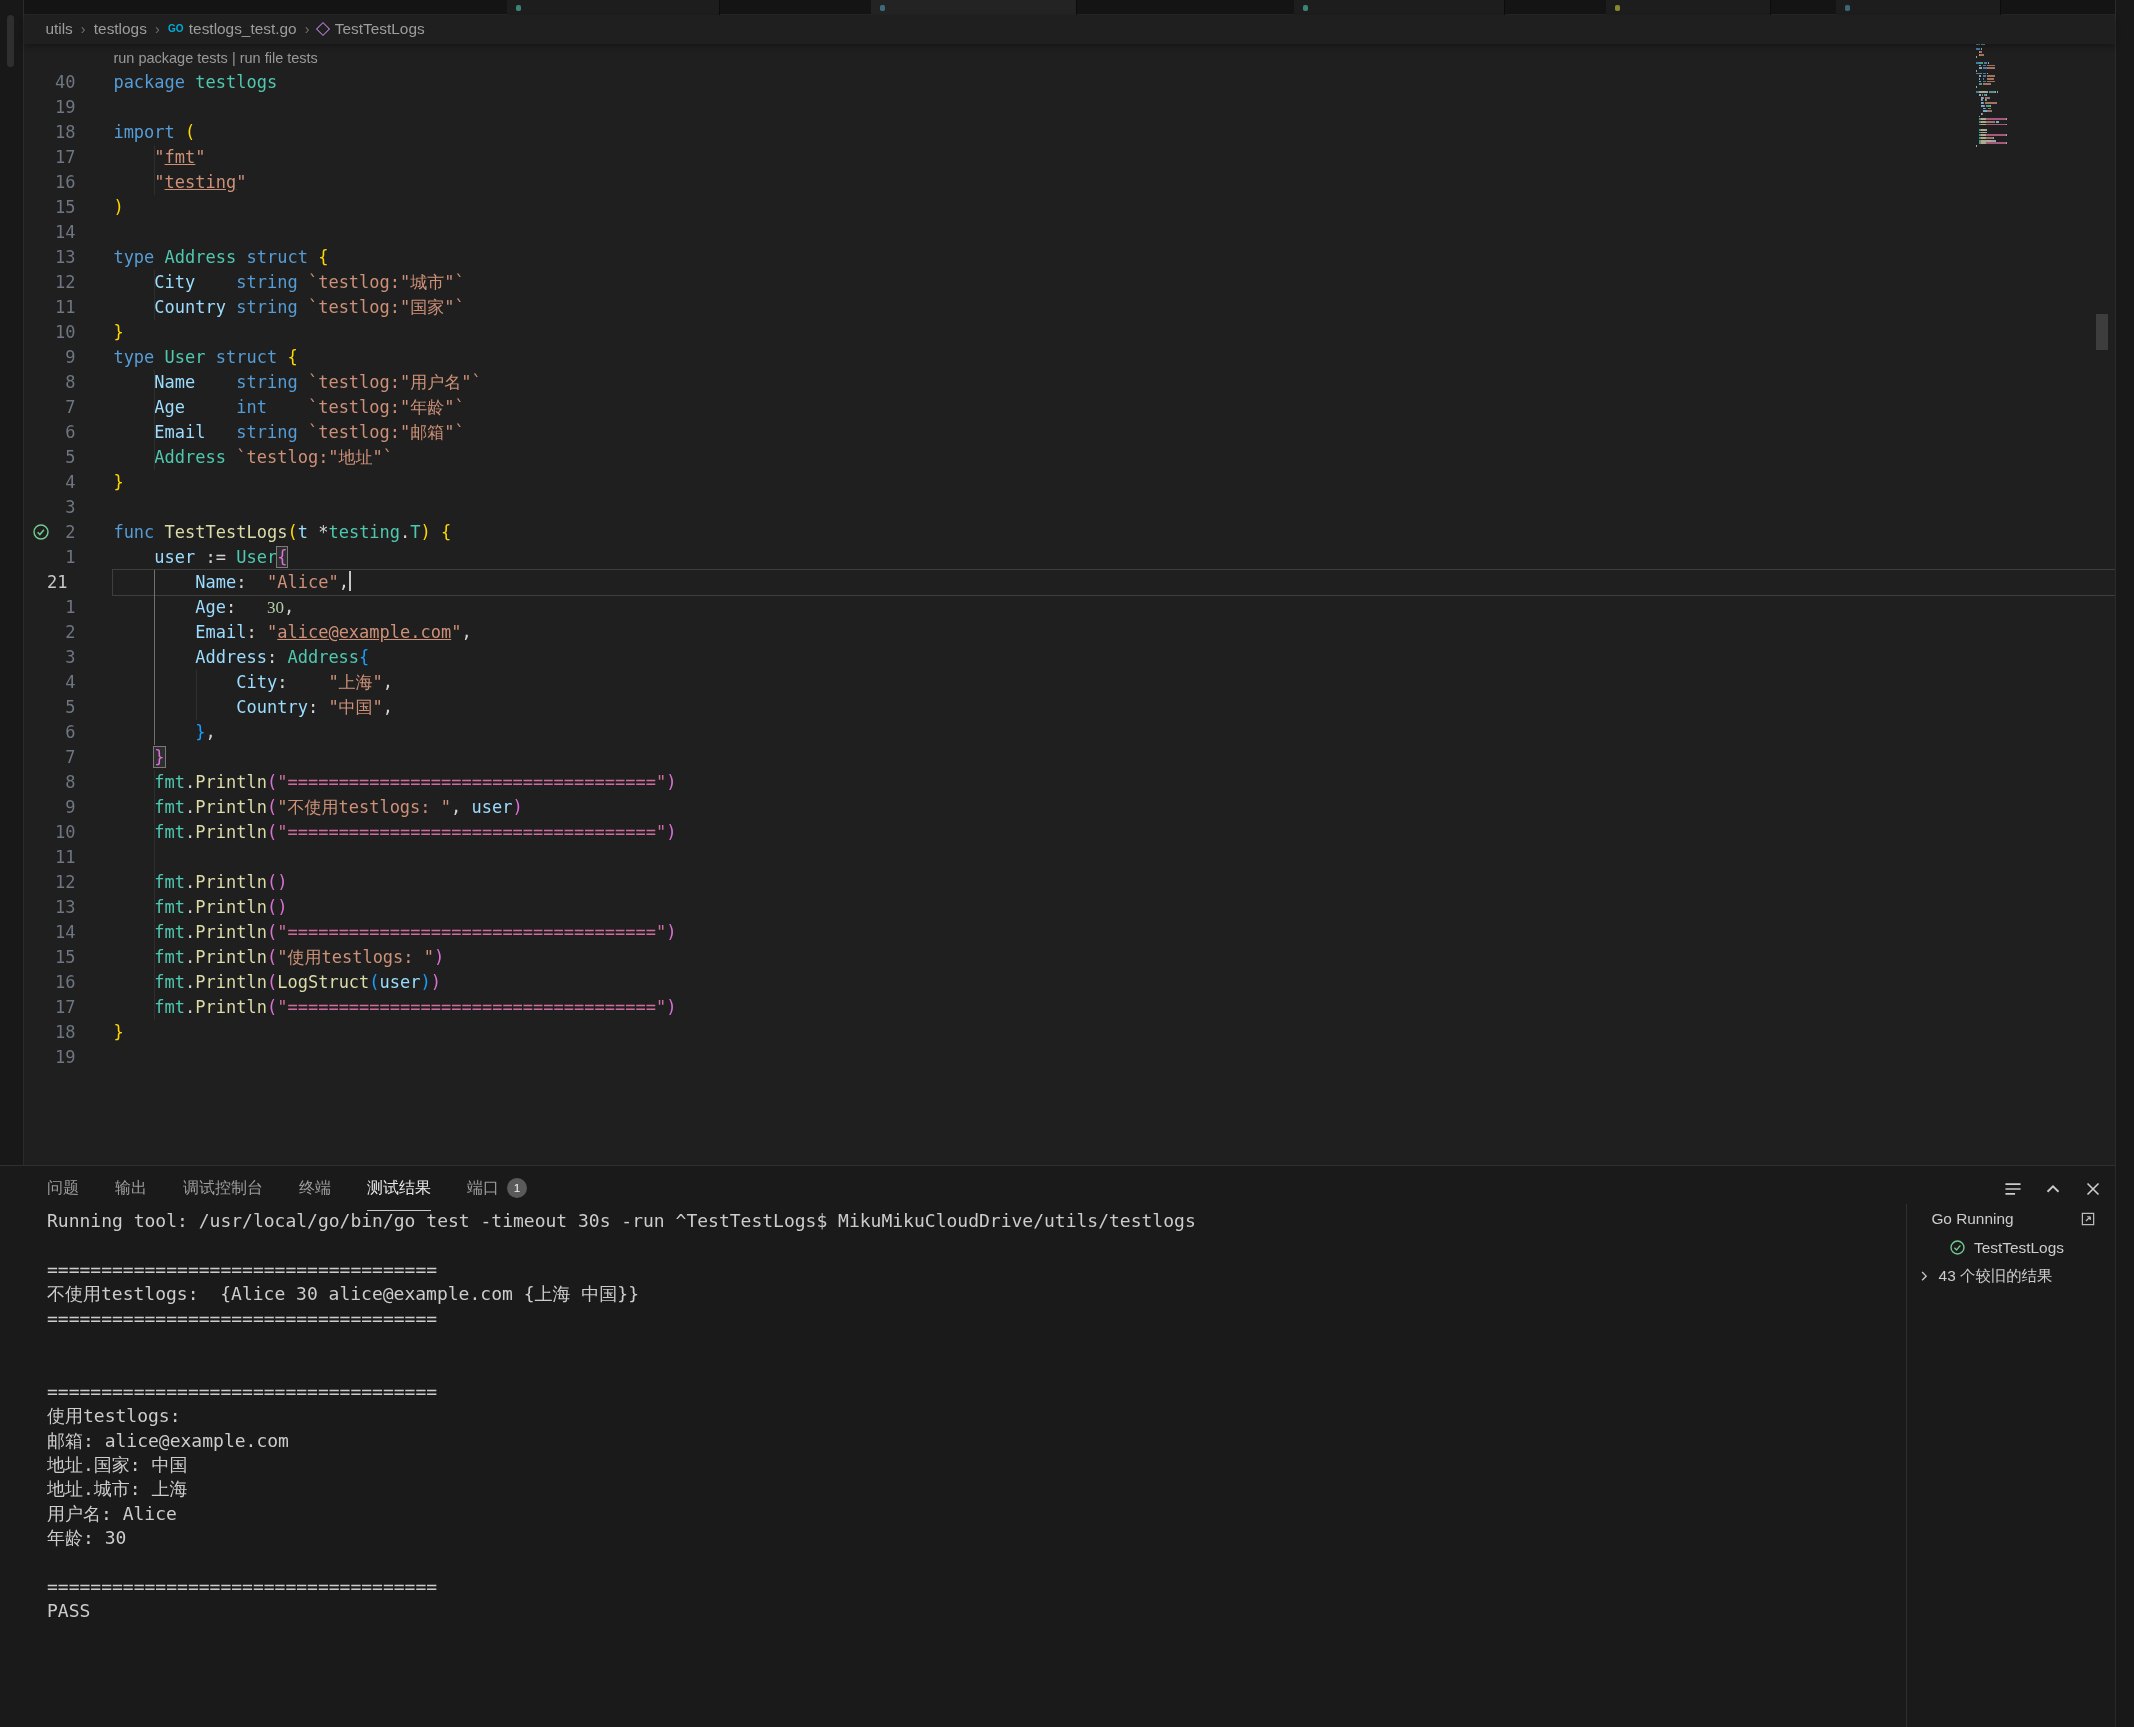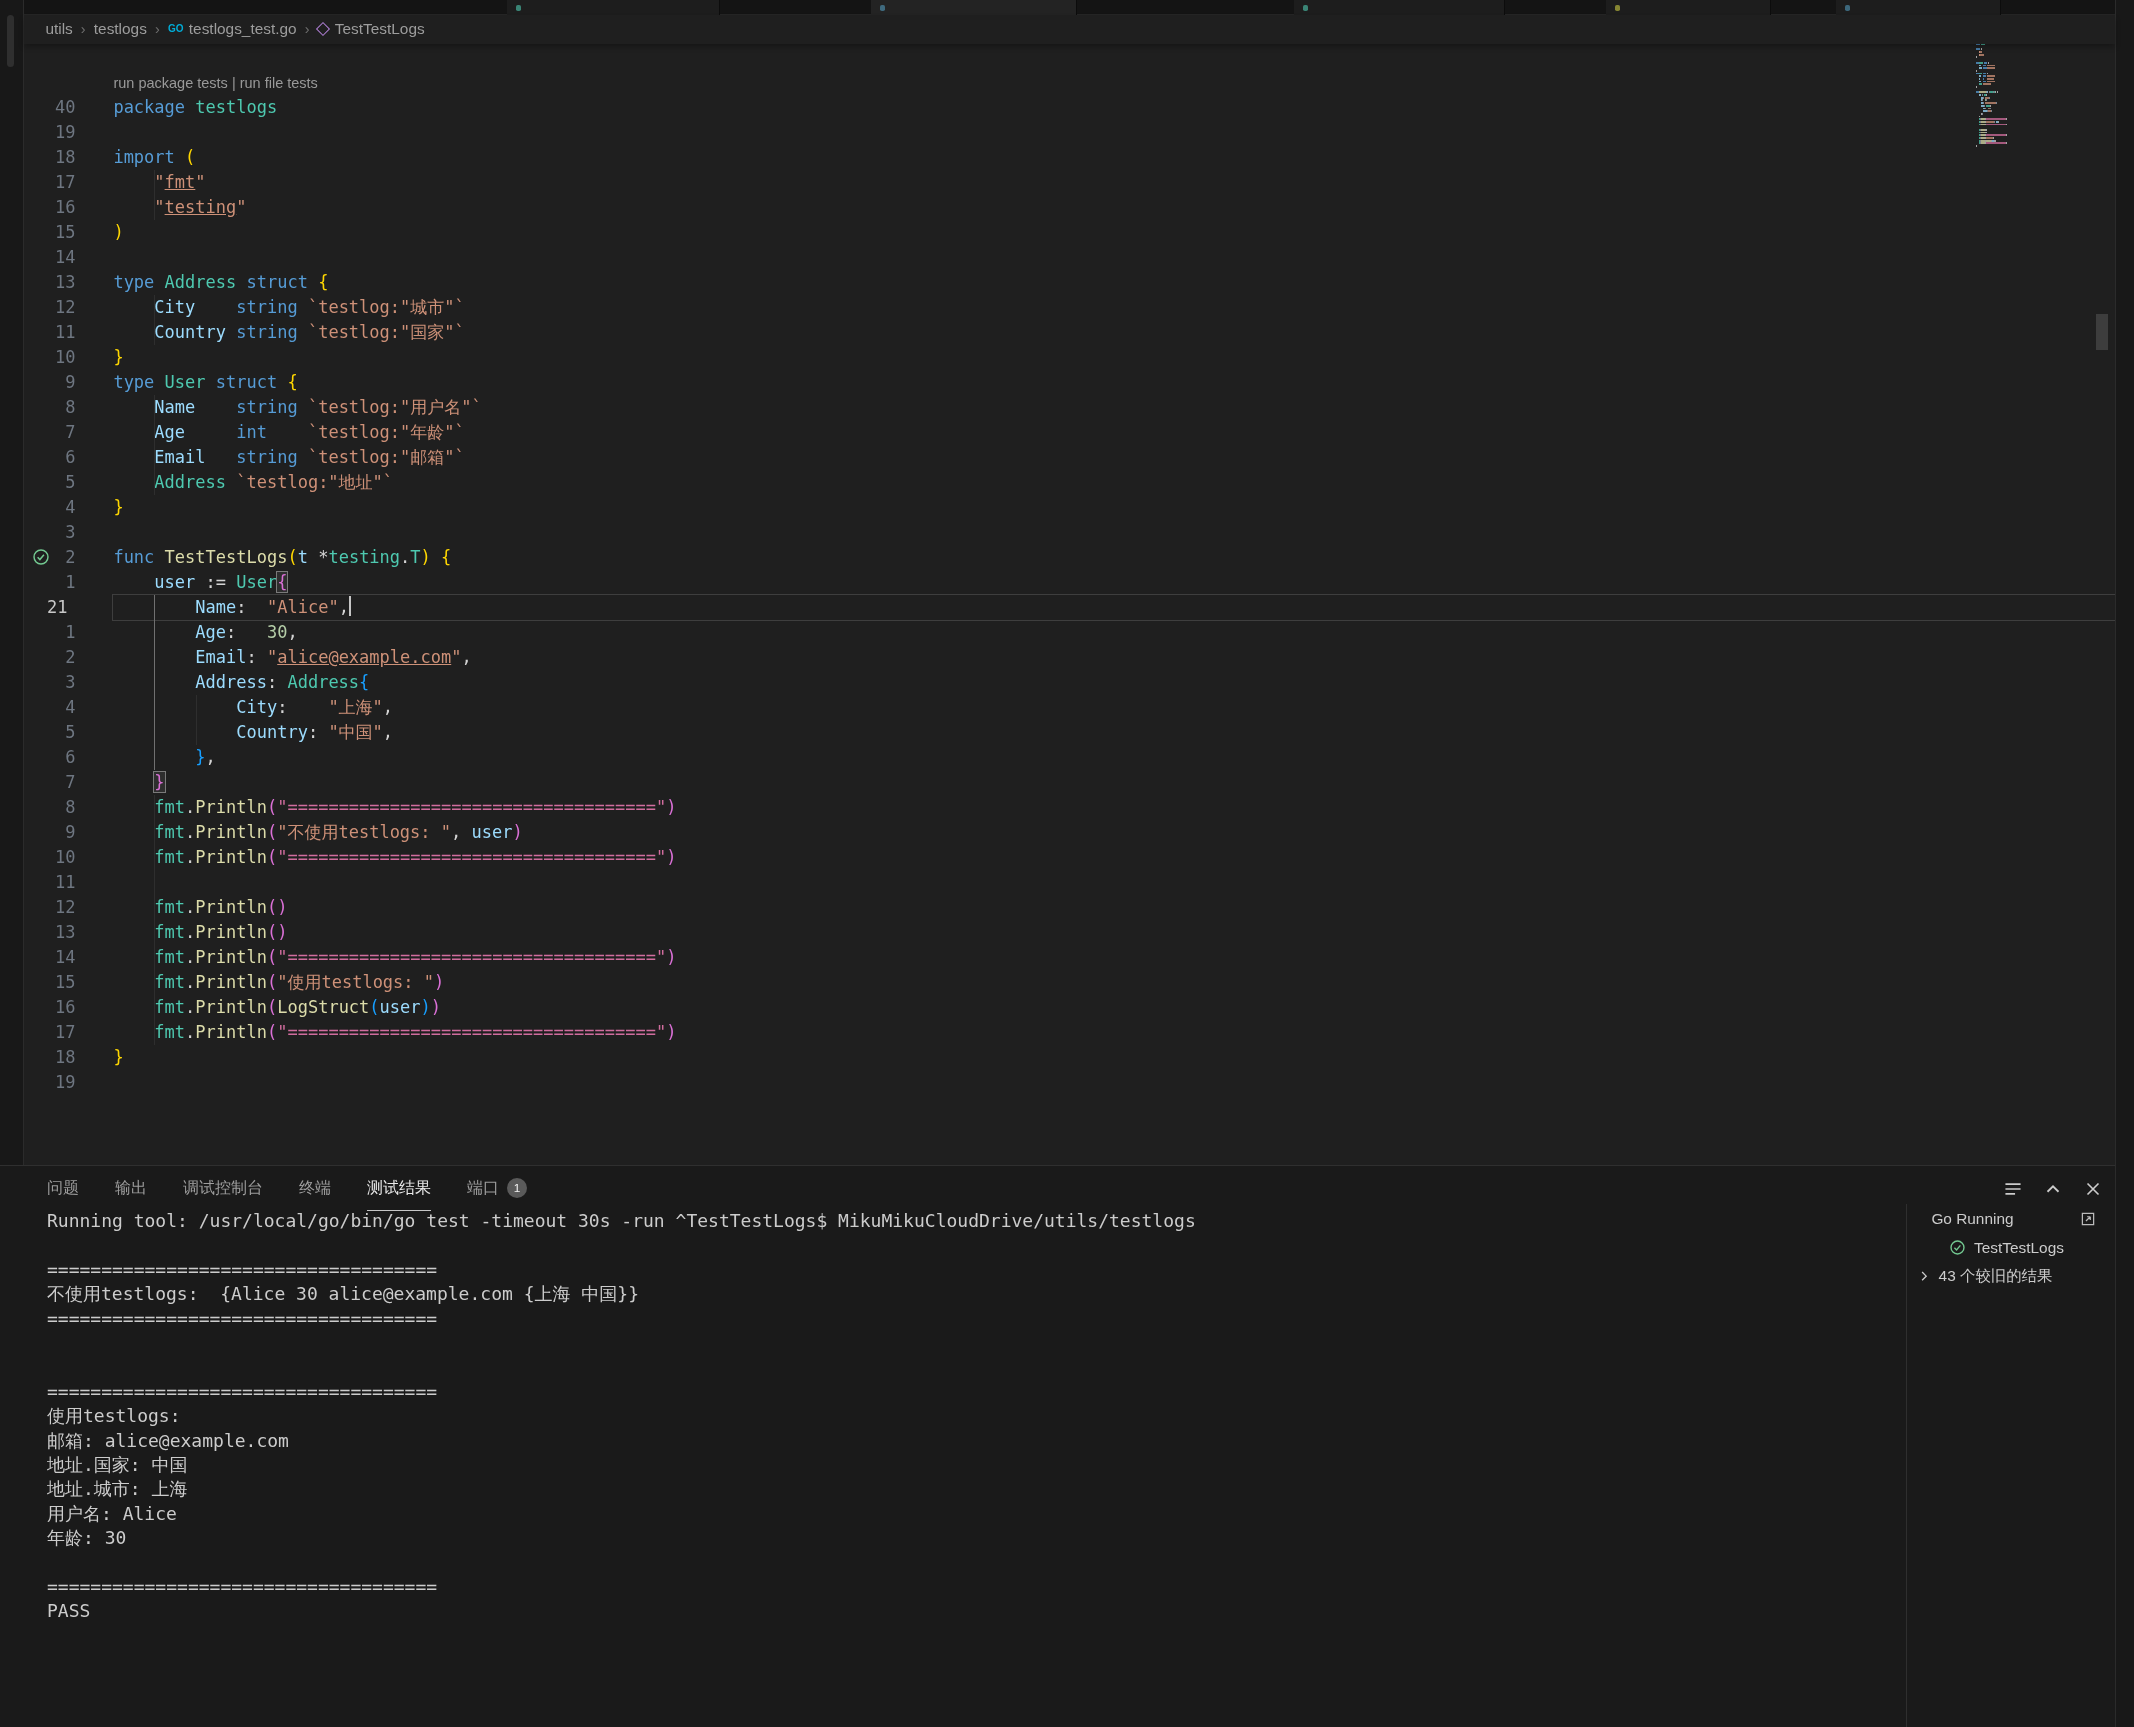--- a/index.html
+++ b/index.html
@@ -17,35 +17,35 @@
     position:absolute; left:24.4px; top:14.5px; right:20px; height:29px; background:#1f1f1f;
     display:flex; align-items:center; padding-left:21px; font-size:15.4px; color:#9d9d9d;
     box-shadow:0 3.6px 5.4px rgba(0,0,0,.28); z-index:5;
   }
   .bc-item{ cursor:pointer; }
   .bc-sep{ margin:0 8.1px; color:#6e6e6e; font-size:14.5px; }
   .goicon{ display:inline-block; color:#00add8; font-weight:bold; font-size:10px; letter-spacing:0; margin-right:5.4px; transform:translateY(-0.9px); }
   .methodicon{ display:inline-block; width:10px; height:10px; background:transparent; border:1.8px solid #b180d7; transform:rotate(45deg); margin-right:7.2px; }
   
   #editor{ position:absolute; left:24.4px; top:43px; width:2091px; height:1122px; background:#1f1f1f; }
-  #lines{ position:absolute; left:0; top:1.8px; right:0;margin-top:25px; }
+  #lines{ position:absolute; left:0; top:1.8px; right:0; }
   .cl{ position:relative; display:flex; height:25px; line-height:25px;
        font-family:"DejaVu Sans Mono", monospace; font-size:17px; white-space:pre; }
   .gut{ flex:none; width:89px; text-align:right; padding-right:38px; color:#6e7681; }
   .gut.curgut{ text-align:left; padding-left:22.6px; padding-right:0; color:#c8c8c8; }
   .txt{ flex:1; position:relative; }
   .cl.cur .txt{ outline:0.9px solid #3e3e3e; outline-offset:-0.9px; }
   .guide{ position:absolute; top:0; bottom:0; width:0.9px; background:#2e2e2e; }
   .guide.bright{ background:#707070; }
   .check{ position:absolute; left:7.2px; top:3.6px; width:18px; height:18px; cursor:pointer; }
   .caret{ display:inline-block; width:1.8px; height:20px; background:#c6c6c6; vertical-align:-3.6px; }
   
   .pl{ color:#d4d4d4; } .kw{ color:#569cd6; } .type{ color:#4ec9b0; }
   .fn{ color:#dcdcaa; } .prop{ color:#9cdcfe; } .str{ color:#ce9178; }
-  .strp{ color:#d16d9e; } .num{ color:#b5cea8; }
+  .strp{ color:#d16d9e; } .num{ color:#b5cea8;font-family:Liberation Serif, serif; }
   .b1{ color:#ffd700; } .b2{ color:#da70d6; } .b3{ color:#179fff; }
   .u{ text-decoration:underline; }
   .match{ outline:0.9px solid #7a7a7a; outline-offset:-0.9px; background:rgba(90,90,90,.25); }
   .lenstxt{ font-family:"Liberation Sans", sans-serif; font-size:14.5px; color:#999999; }
   .lenslink{ cursor:pointer; }
   
   #minimap{ position:absolute; left:1952px; top:0px; width:71px; }
   .mrow{ display:flex; height:1.8px; margin-bottom:0.9px; overflow:hidden; }
   .mrow span{ display:inline-block; height:1.8px; }
   #scrollthumb{ position:absolute; left:2072px; top:271px; width:11.8px; height:36px; background:#3d3d3d; }

